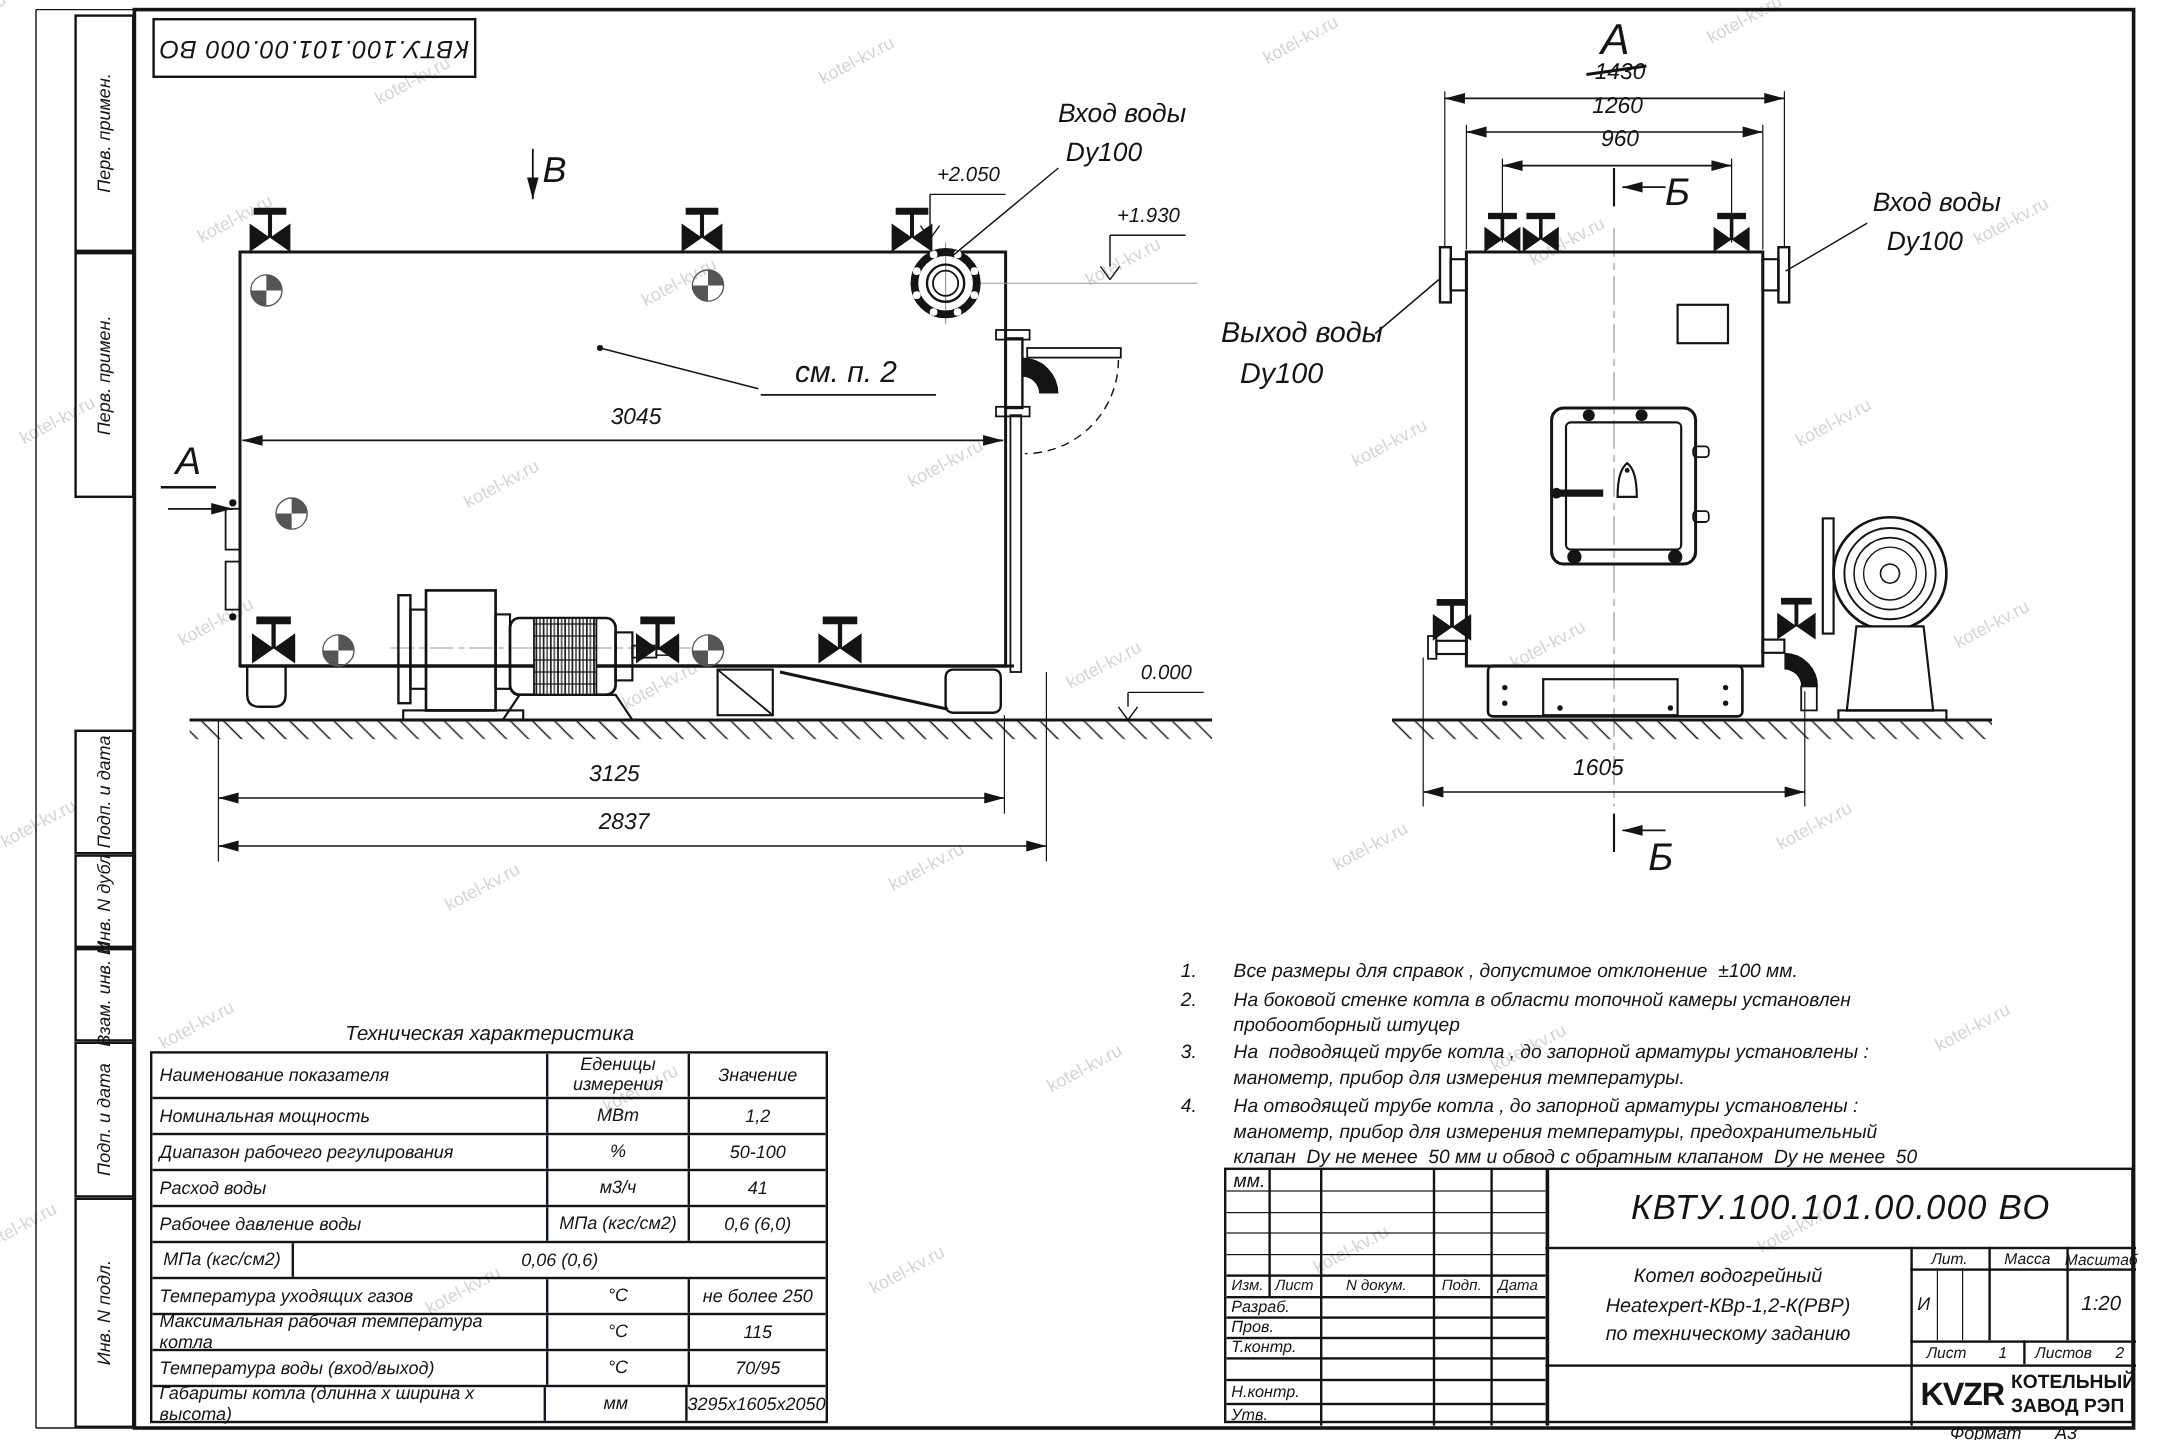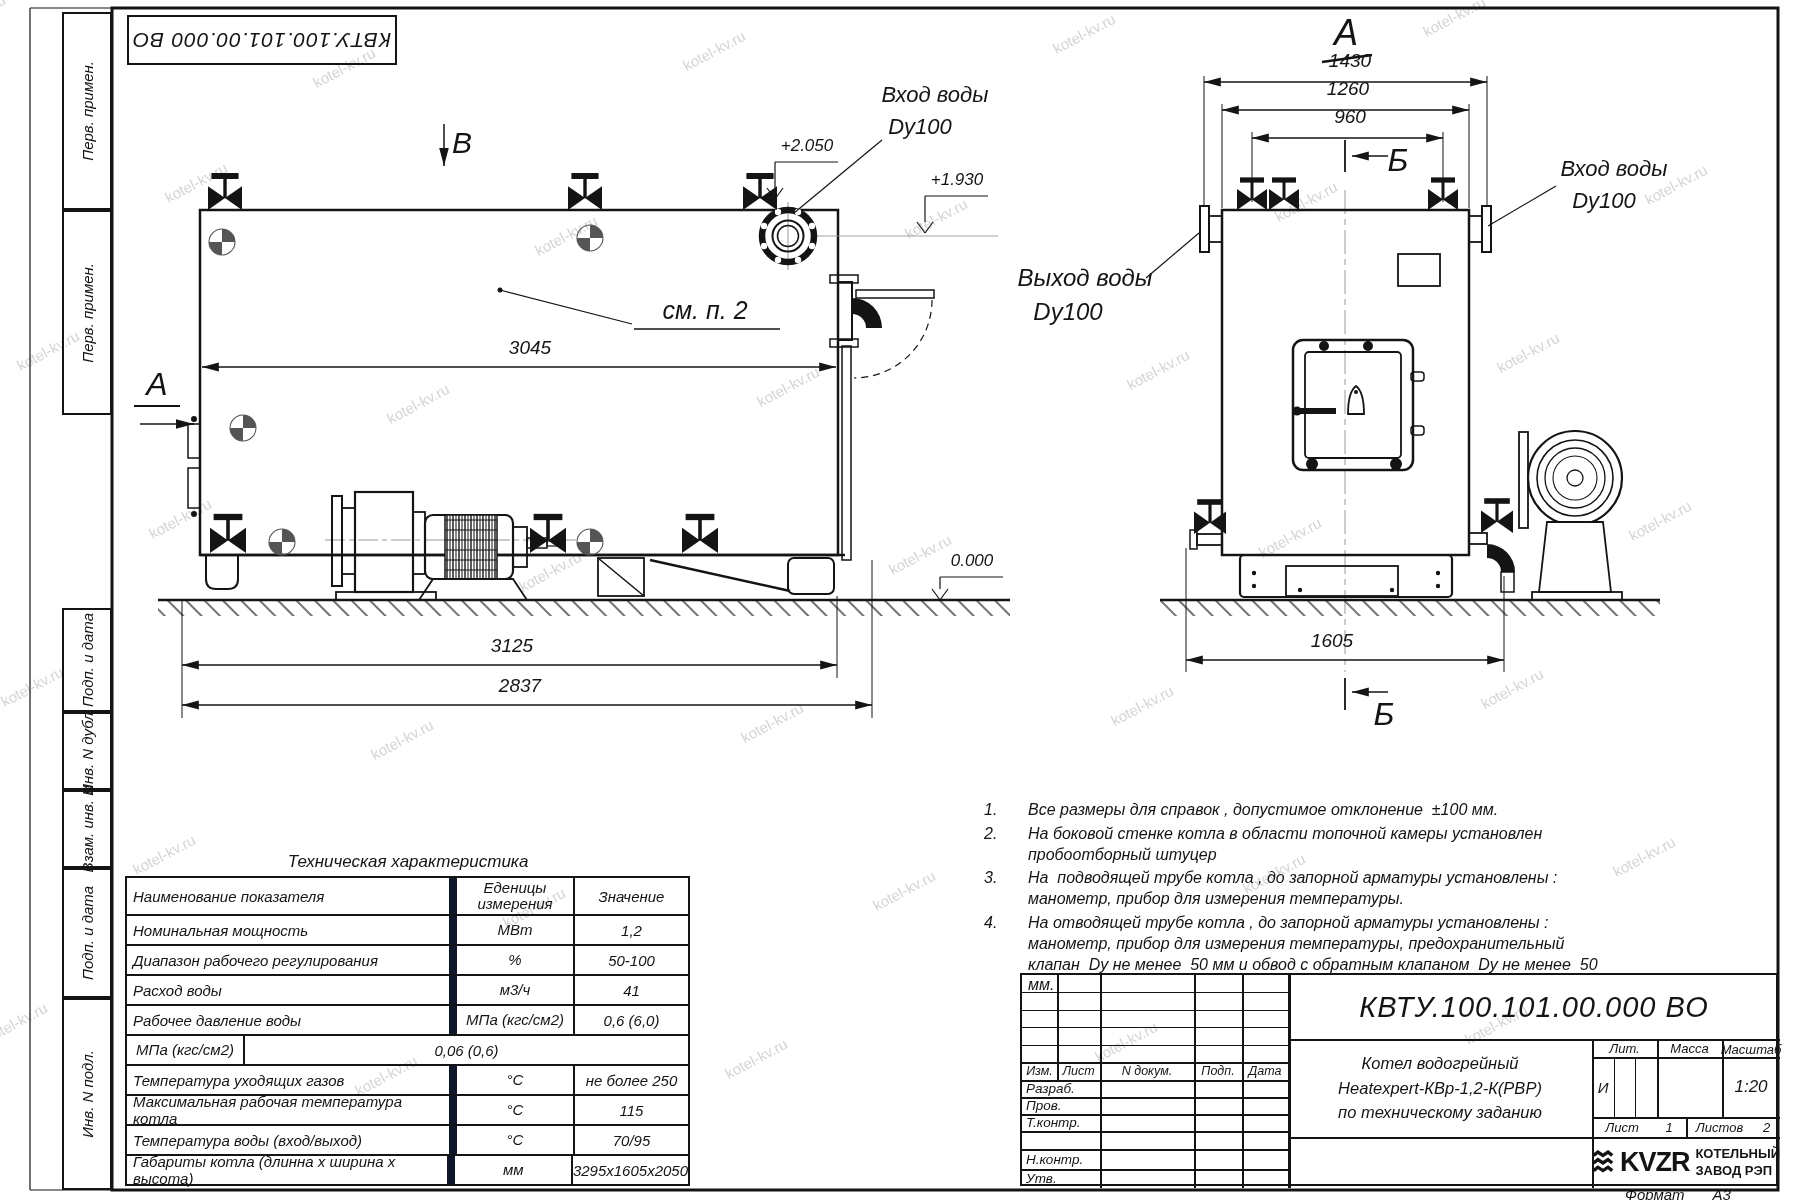--- a/index.html
+++ b/index.html
@@ -21,21 +21,21 @@
   
   .notes{position:absolute;left:984px;top:800px;width:618px;z-index:3;}
   .note{display:flex;margin-bottom:3px;font-style:italic;font-size:16px;line-height:1.3;}
   .note-num{width:44px;flex:none;}
   .note-text{flex:1;white-space:pre-wrap;}
   
   .spec-title{position:absolute;left:408px;top:852px;z-index:3;font-style:italic;font-size:17px;transform:translateX(-50%);}
   .spec{position:absolute;left:125px;top:876px;width:565px;border:2.5px solid #141414;box-sizing:border-box;z-index:3;font-style:italic;font-size:15px;}
   .srow{display:flex;height:30px;border-top:2px solid #141414;box-sizing:border-box;align-items:center;}
   .srow.head{height:36px;border-top:none;}
-  .sc1{width:330px;padding:0 6px;box-sizing:border-box;border-right:8px solid #0f172a;height:100%;display:flex;align-items:center;}
+  .sc1{width:330px;padding:0 6px;box-sizing:border-box;border-right:2px solid #0f172a;height:100%;display:flex;align-items:center;}
   .sc2{width:118px;box-sizing:border-box;border-right:2px solid #141414;height:100%;display:flex;align-items:center;justify-content:center;text-align:center;line-height:1.05;}
   .sc3{flex:1;height:100%;display:flex;align-items:center;justify-content:center;text-align:center;}
   
   .tblock{position:absolute;left:1020px;top:973px;width:758px;height:213px;border:2.5px solid #141414;box-sizing:border-box;z-index:3;}
   .tl{position:absolute;background:#141414;}
   .tcell{position:absolute;display:flex;align-items:center;justify-content:center;font-style:italic;box-sizing:border-box;}
   .tleft{justify-content:flex-start;padding-left:4px;}
   .fmt{position:absolute;left:1625px;top:1186px;z-index:3;font-style:italic;font-size:15px;}
   .fmt span{margin-right:28px;}
 </style>
@@ -500,21 +500,21 @@
       <span>2</span>
     </div>
 
     <div class="tcell" style="left:570px;top:162px;width:188px;height:51px;gap:6px;">
       <svg width="26" height="30" viewBox="0 0 26 30">
         <path d="M2,6 l5,-4 l6,4 l6,-4 l5,4" stroke="#141414" stroke-width="4" fill="none"></path>
         <path d="M2,15 l5,-4 l6,4 l6,-4 l5,4" stroke="#141414" stroke-width="4" fill="none"></path>
         <path d="M2,24 l5,-4 l6,4 l6,-4 l5,4" stroke="#141414" stroke-width="4" fill="none"></path>
       </svg>
       <span style="font-style:normal;font-weight:bold;font-size:27px;letter-spacing:-1px;">KVZR</span>
-      <span style="display:flex;flex-direction:column;font-style:normal;font-weight:bold;font-size:13px;line-height:1.25;">
+      <span style="display:flex;flex-direction:column;font-style:normal;font-weight:bold;font-size:16px;line-height:1.25;">
         <span>КОТЕЛЬНЫЙ</span>
         <span>ЗАВОД РЭП</span>
       </span>
     </div>
   </div>
 
   <div class="fmt">
     <span>Формат</span><span style="margin-right:0;">А3</span>
   </div>
 </div>

